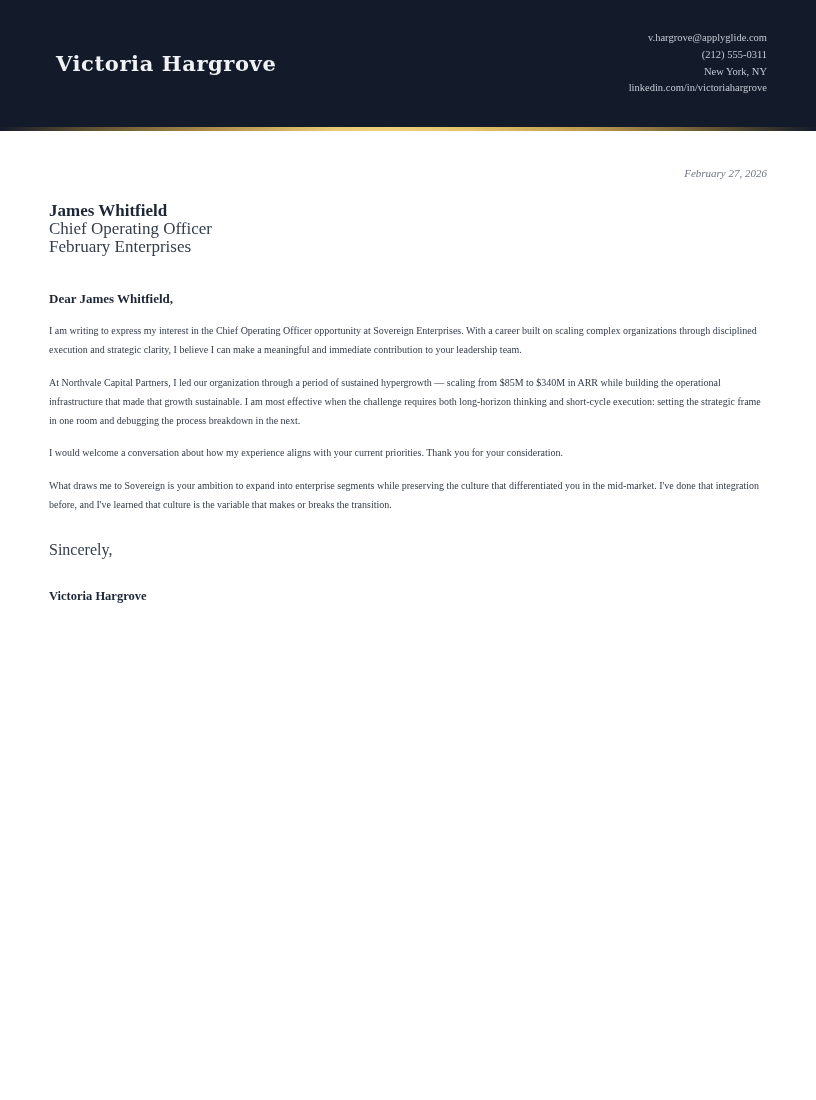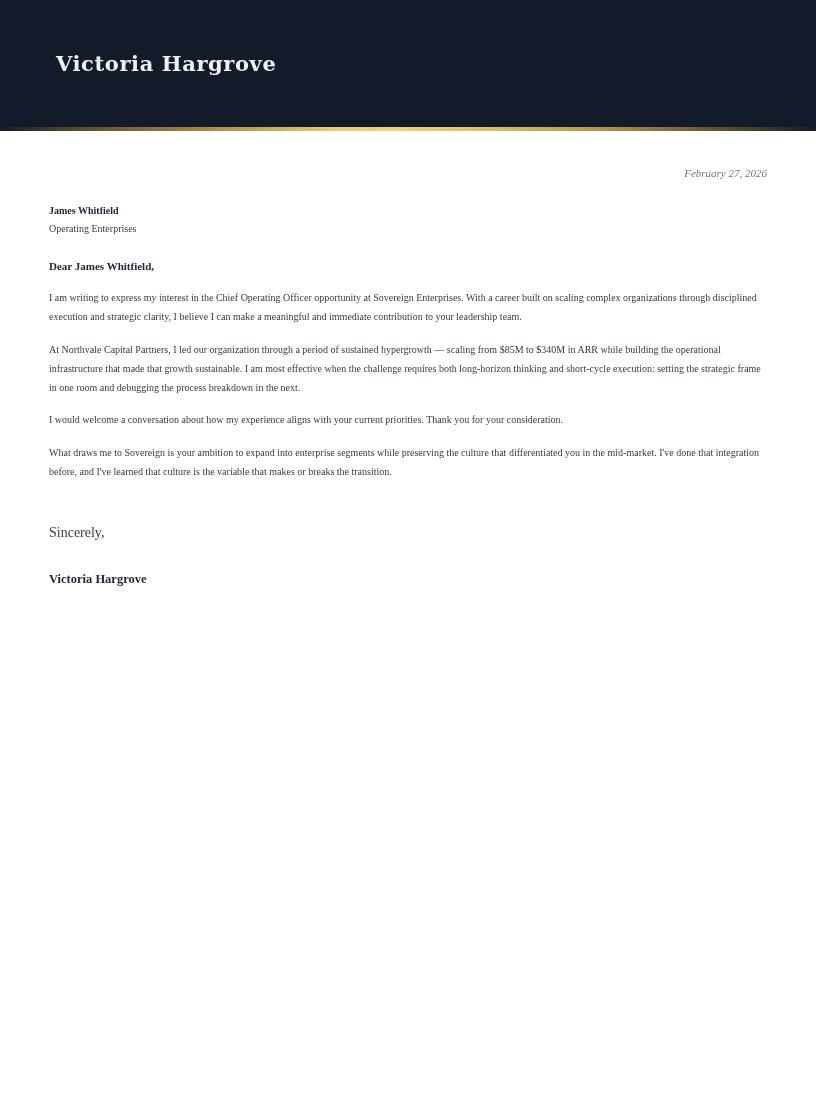--- a/index.html
+++ b/index.html
@@ -56,68 +56,75 @@
   .date {
     margin-top: 35px;
     font-style: italic;
     font-size: 11px;
     color: #6e7582;
     line-height: 15px;
     text-align: right;
   }
   .recipient {
     margin-top: 21px;
-    font-size: 10px;
+    font-size: 17px;
     line-height: 18px;
     color: #353d4b;
   }
   .recipient-name {
     font-weight: bold;
     color: #1d2636;
   }
   .salutation {
-    margin-top: 19px;
+    margin-top: 34px;
     font-weight: bold;
-    font-size: 11px;
+    font-size: 13px;
     line-height: 18px;
     color: #1d2636;
   }
   p.para {
     margin: 13px 0 0 0;
     font-size: 10px;
     line-height: 19.3px;
     color: #333b49;
   }
   .closing {
-    margin-top: 42px;
-    font-size: 14px;
+    margin-top: 26px;
+    font-size: 16px;
     line-height: 19px;
     color: #353d4b;
   }
   .signature {
     margin-top: 30px;
     font-weight: bold;
     font-size: 12.5px;
     color: #1d2636;
   }
 </style>
 </head>
 <body>
 
 <div class="header">
   <div class="header-name">Victoria Hargrove</div>
+  <div class="contact">
+    <div>v.hargrove@applyglide.com</div>
+    <div>(212) 555-0311</div>
+    <div>New York, NY</div>
+    <div>linkedin.com/in/victoriahargrove</div>
+  </div>
 </div>
 <div class="gold-divider"></div>
 
 <div class="letter-body">
   <div class="date">February 27, 2026</div>
 
   <div class="recipient">
     <div class="recipient-name">James Whitfield</div>
-    <div>Operating Enterprises</div>
+    <div>Chief Operating Officer</div>
+    <div>February Enterprises</div>
   </div>
 
   <div class="salutation">Dear James Whitfield,</div>
 
   <p class="para">I am writing to express my interest in the Chief Operating Officer opportunity at Sovereign Enterprises. With a career built on scaling complex organizations through disciplined execution and strategic clarity, I believe I can make a meaningful and immediate contribution to your leadership team.</p>
   <p class="para">At Northvale Capital Partners, I led our organization through a period of sustained hypergrowth — scaling from $85M to $340M in ARR while building the operational infrastructure that made that growth sustainable. I am most effective when the challenge requires both long-horizon thinking and short-cycle execution: setting the strategic frame in one room and debugging the process breakdown in the next.</p>
   <p class="para">I would welcome a conversation about how my experience aligns with your current priorities. Thank you for your consideration.</p>
   <p class="para">What draws me to Sovereign is your ambition to expand into enterprise segments while preserving the culture that differentiated you in the mid-market. I've done that integration before, and I've learned that culture is the variable that makes or breaks the transition.</p>
 
   <div class="closing">Sincerely,</div>

